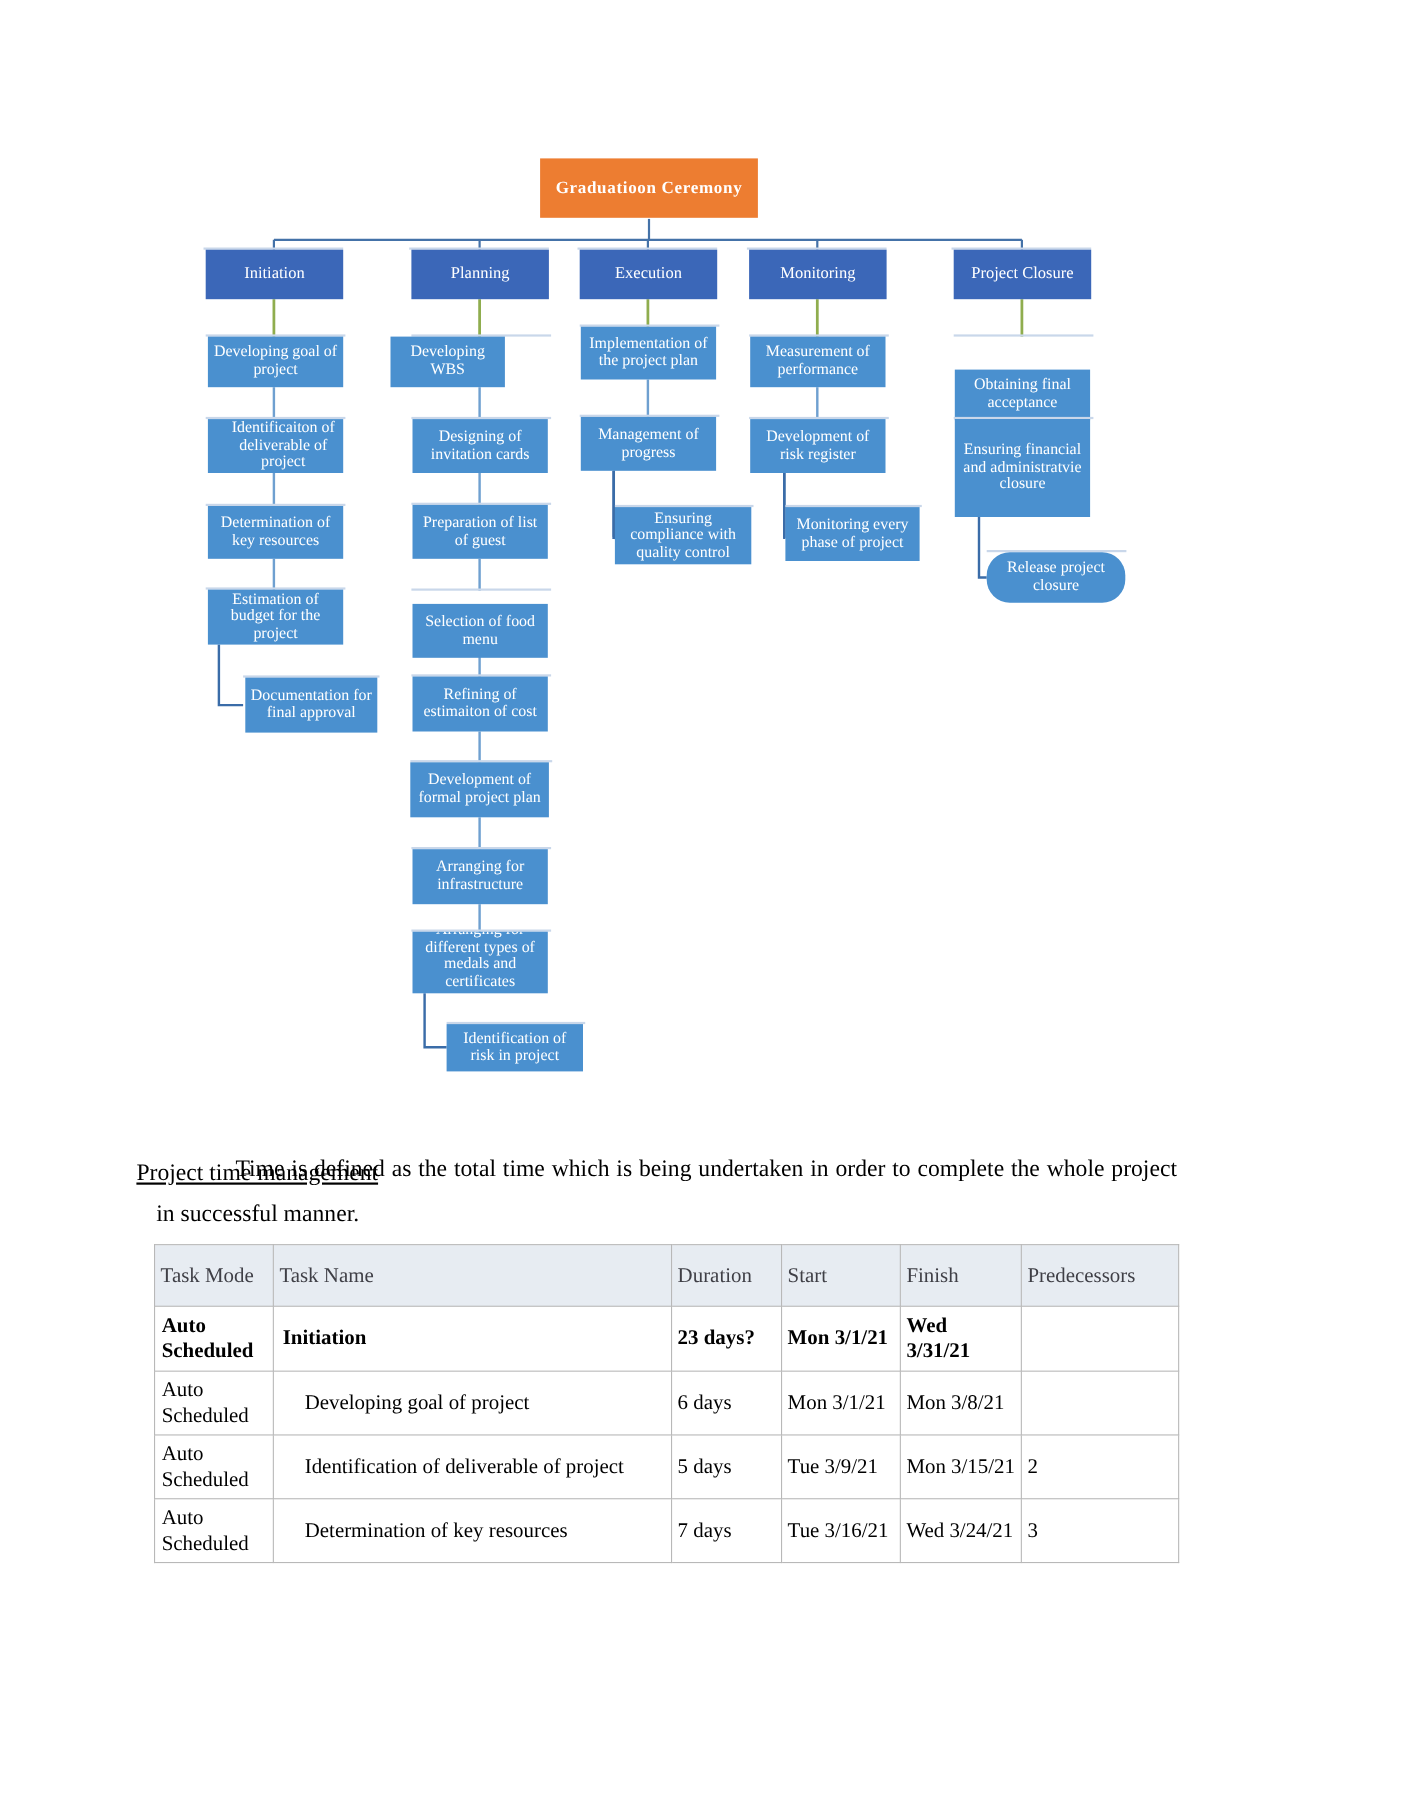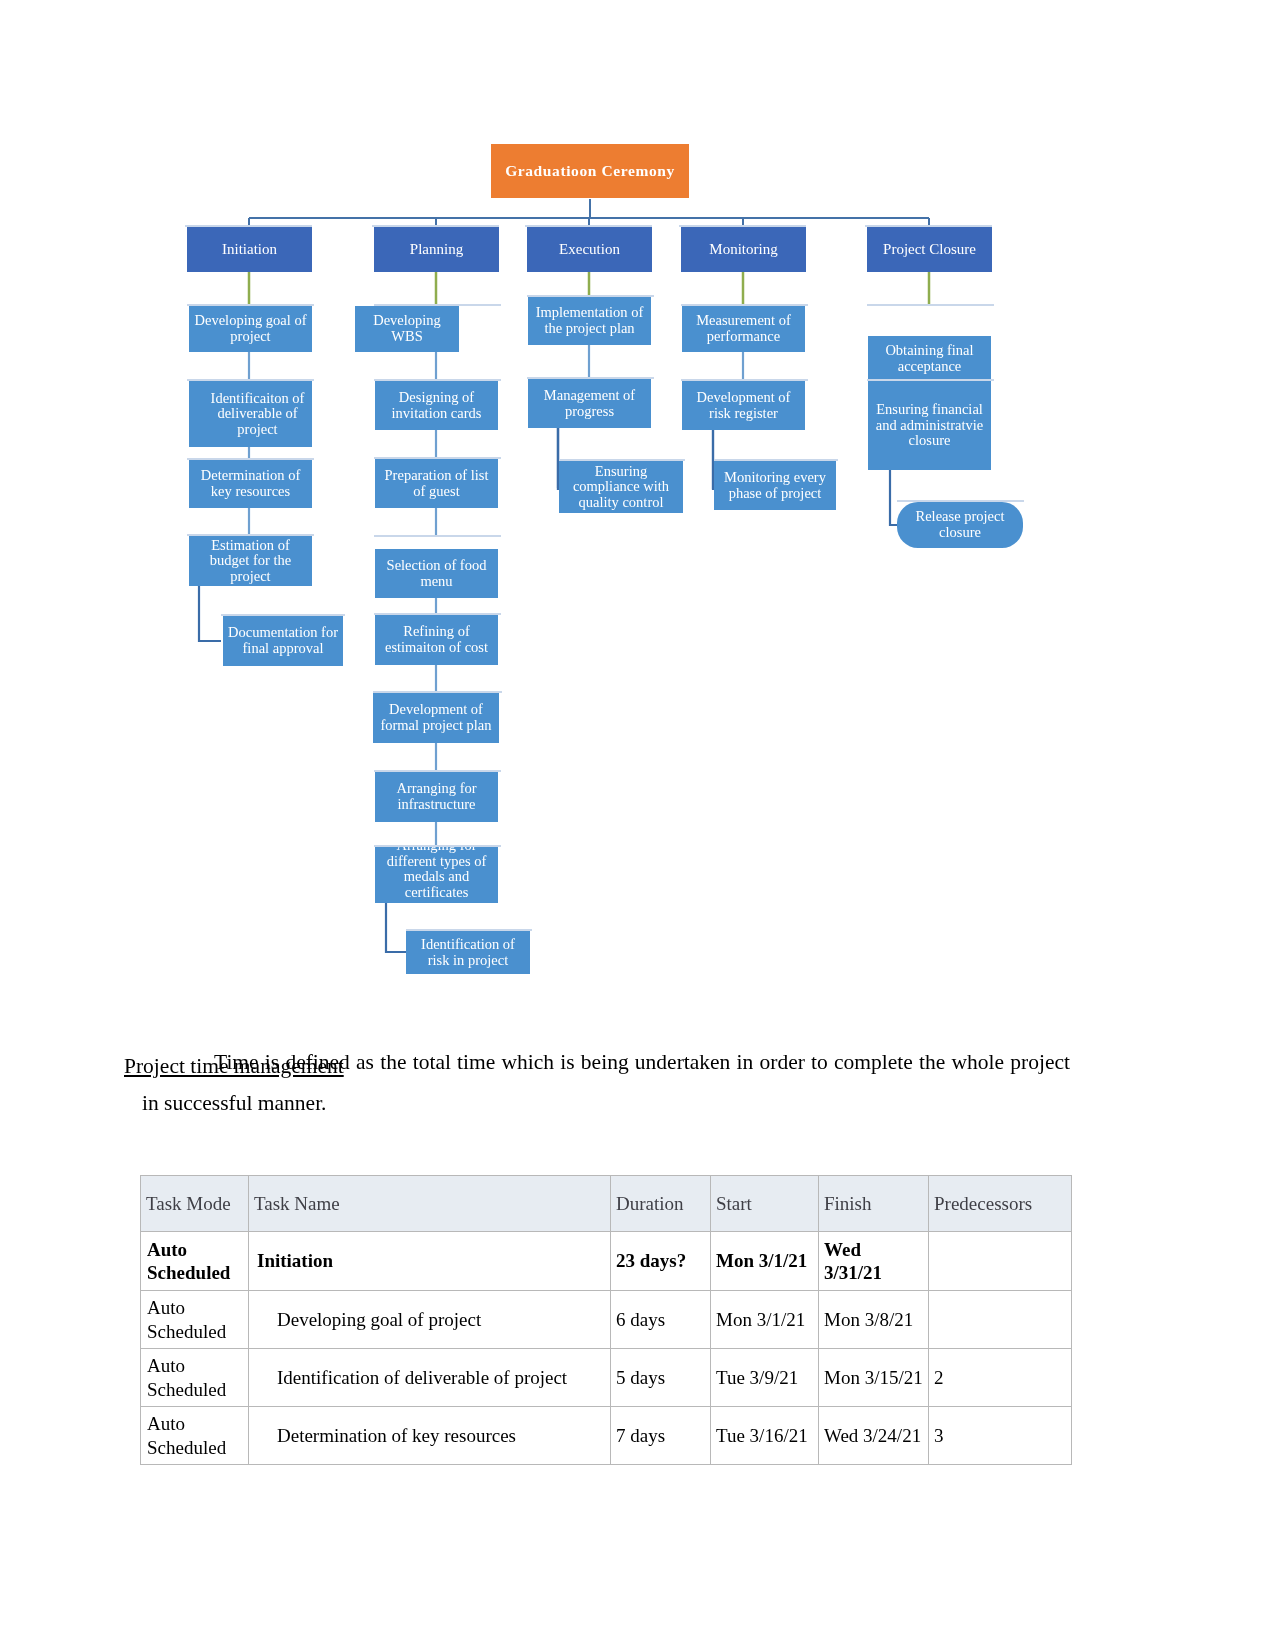--- a/index.html
+++ b/index.html
@@ -207,21 +207,21 @@
   <div class="node node-l1" style="left:867px; top:227px; width:125px; height:45px;">
     <span>Project Closure</span>
   </div>
 
   <div class="node-top-edge" style="left:187px; top:304px; width:127px;"></div>
   <div class="node node-l2" style="left:189px; top:306px; width:123px; height:46px;">
     <span>Developing goal of project</span>
   </div>
 
   <div class="node-top-edge" style="left:187px; top:379px; width:127px;"></div>
-  <div class="node node-l2" style="left:189px; top:381px; width:123px; height:66px;padding-left:17px;">
+  <div class="node node-l2" style="left:189px; top:381px; width:123px; height:49px;padding-left:17px;">
     <span>Identificaiton of deliverable of project</span>
   </div>
 
   <div class="node-top-edge" style="left:187px; top:458px; width:127px;"></div>
   <div class="node node-l2" style="left:189px; top:460px; width:123px; height:48px;">
     <span>Determination of key resources</span>
   </div>
 
   <div class="node-top-edge" style="left:187px; top:534px; width:127px;"></div>
   <div class="node node-l2" style="left:189px; top:536px; width:123px; height:50px;">
@@ -322,21 +322,21 @@
   <div class="node node-l2" style="left:897px; top:502px; width:126px; height:46px;border-radius:21px;">
     <span>Release project closure</span>
   </div>
 
 </div>
 
 <div class="section-heading" style="left:124px; top:1006px;margin-top:48px;">Project time management</div>
 
 <div class="body-para" style="left:142px; top:1042px; width:928px;">Time is defined as the total time which is being undertaken in order to complete the whole project in successful manner.</div>
 
-<table id="task-table" style="left:140px; top:1131px; width:931px;margin-top:44px;">
+<table id="task-table" style="left:140px; top:1131px; width:931px;">
   <colgroup>
     <col style="width:108px;">
     <col style="width:362px;">
     <col style="width:100px;">
     <col style="width:108px;">
     <col style="width:110px;">
     <col style="width:143px;">
   </colgroup>
   <thead>
     <tr style="height:56px;">

